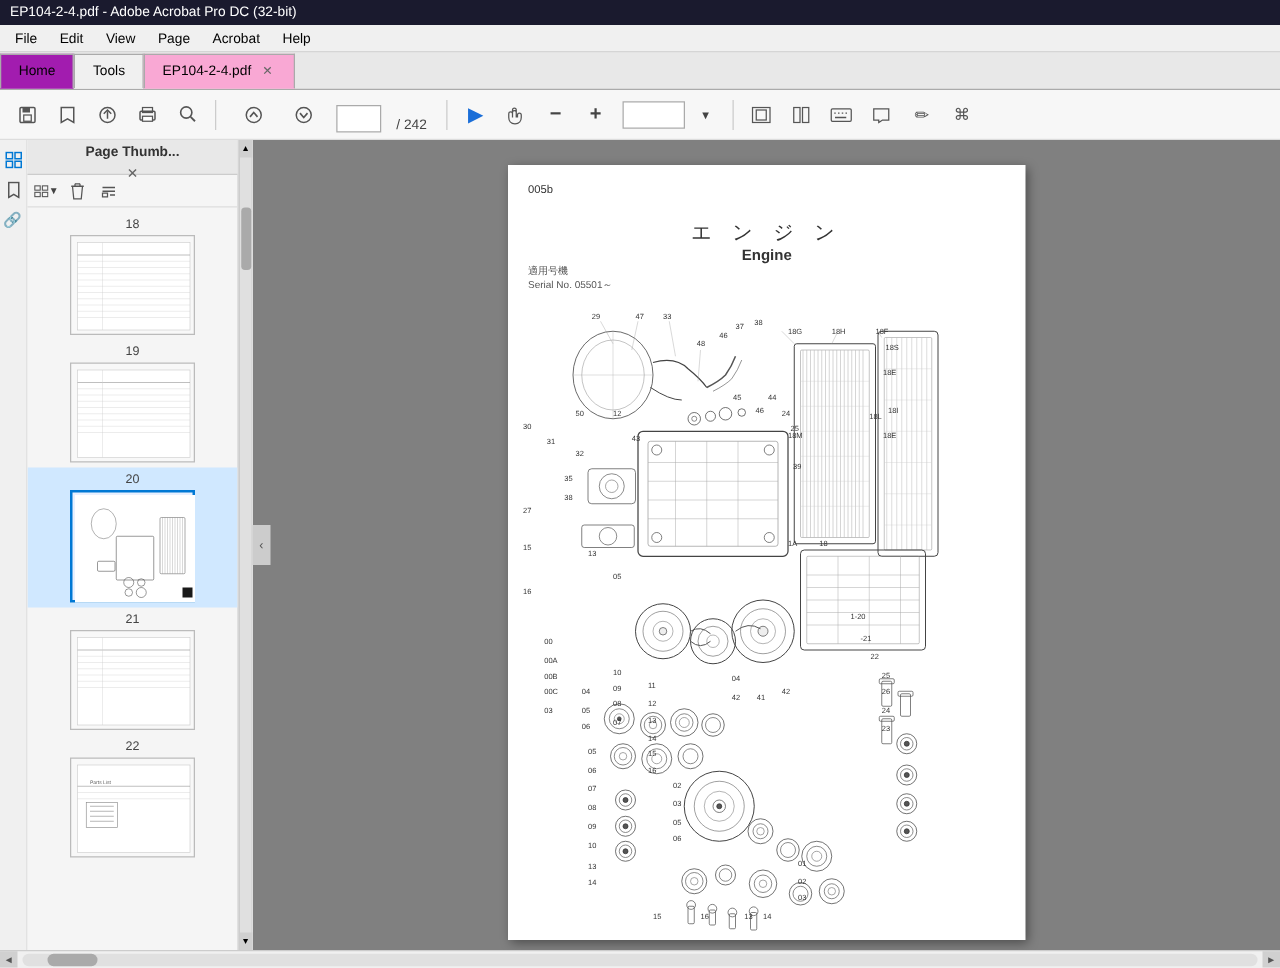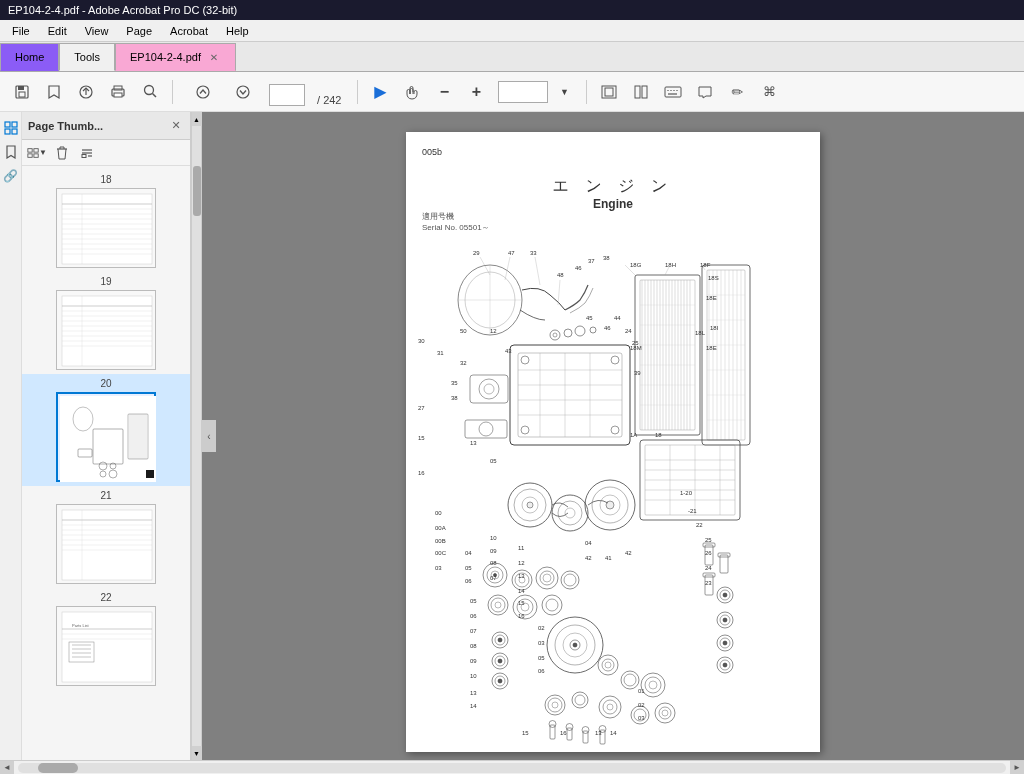--- a/index.html
+++ b/index.html
@@ -44,21 +44,21 @@
       height: 28px;
       padding: 0 14px;
       display: flex;
       align-items: center;
       font-size: 11px;
       cursor: pointer;
       border: 1px solid transparent;
       gap: 6px;
     }
     .tab.home {
-      background: #8b5cf6;
+      background: #a21caf;
       border-color: #aaa #aaa transparent #aaa;
     }
     .tab.tools {
       background: #f0f0f0;
       border-color: #aaa #aaa transparent #aaa;
     }
     .tab.active-tab {
       background: #f9a8d4;
       border-color: #aaa #aaa transparent #aaa;
     }
@@ -158,20 +158,21 @@
       flex-direction: column;
     }
     .thumb-header {
       display: flex;
       align-items: center;
       padding: 4px 6px;
       background: #e8e8e8;
       border-bottom: 1px solid #ccc;
       height: 28px;
       gap: 4px;
+      flex-direction: column;
     }
     .thumb-title {
       flex: 1;
       font-size: 11px;
       font-weight: bold;
       color: #333;
     }
     .thumb-close {
       width: 16px;
       height: 16px;

